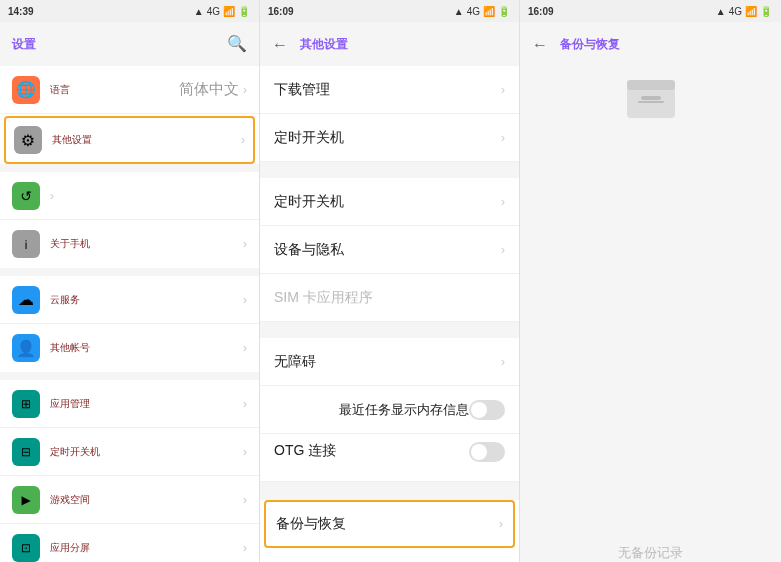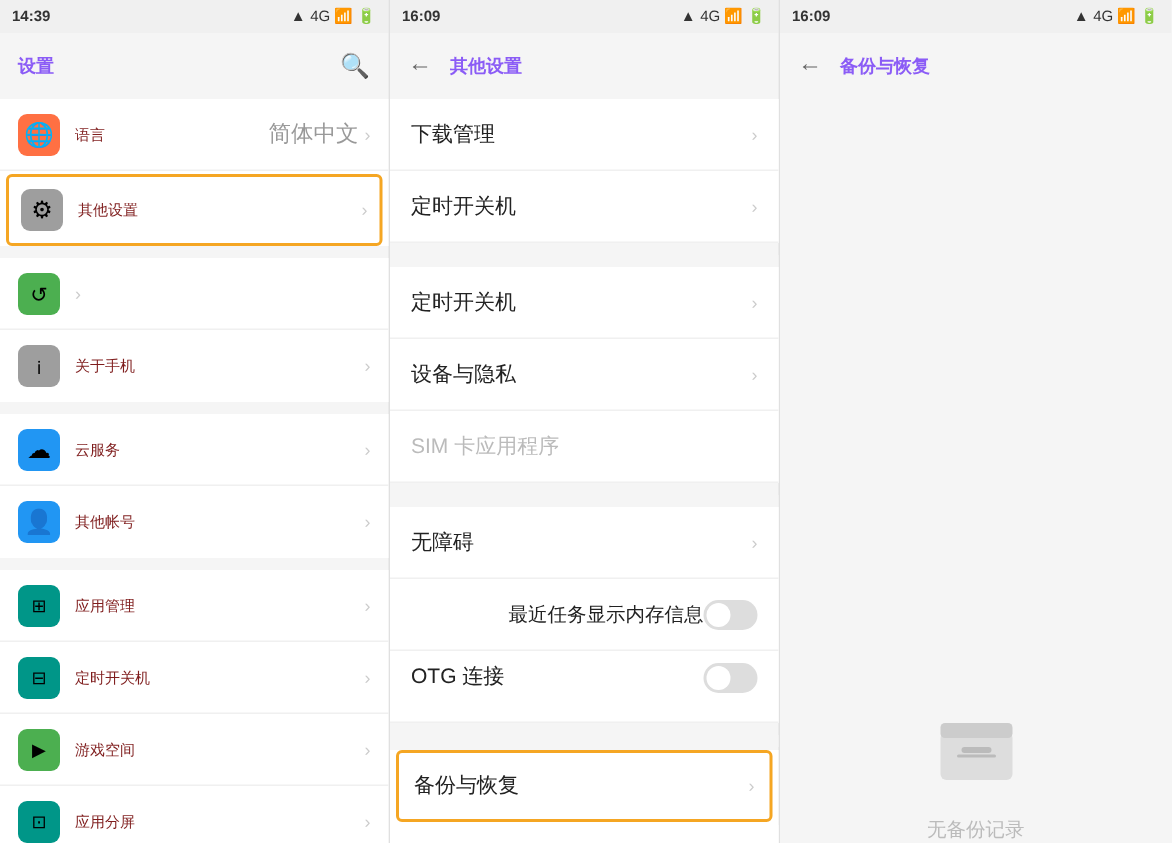--- a/index.html
+++ b/index.html
@@ -157,21 +157,21 @@
       transition: left 0.2s;
     }
     .toggle.off .toggle-knob { left: 2px; }
 
     
     .empty-state {
       flex: 1;
       display: flex;
       flex-direction: column;
       align-items: center;
-      justify-content: flex-end;
+      justify-content: space-between;
       color: #ccc;
     }
     .empty-icon {
       width: 64px; height: 64px;
       margin-bottom: 12px;
     }
     .empty-text {
       font-size: 13px;
       color: #bbb;
     }

